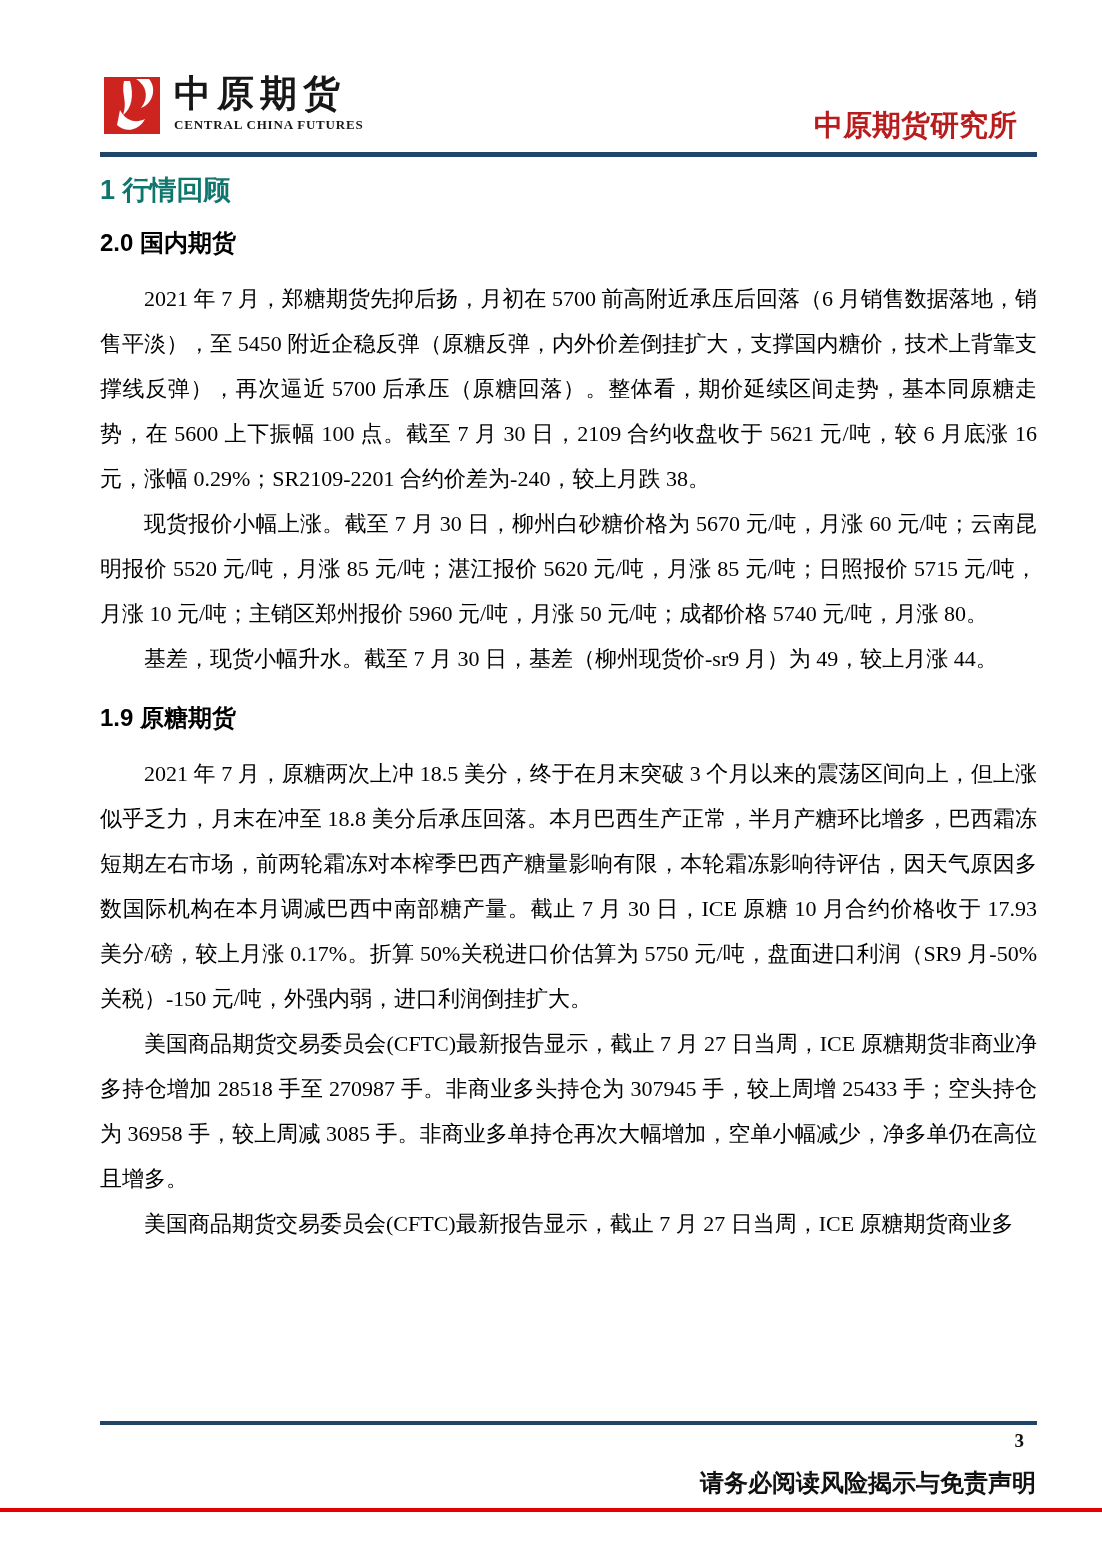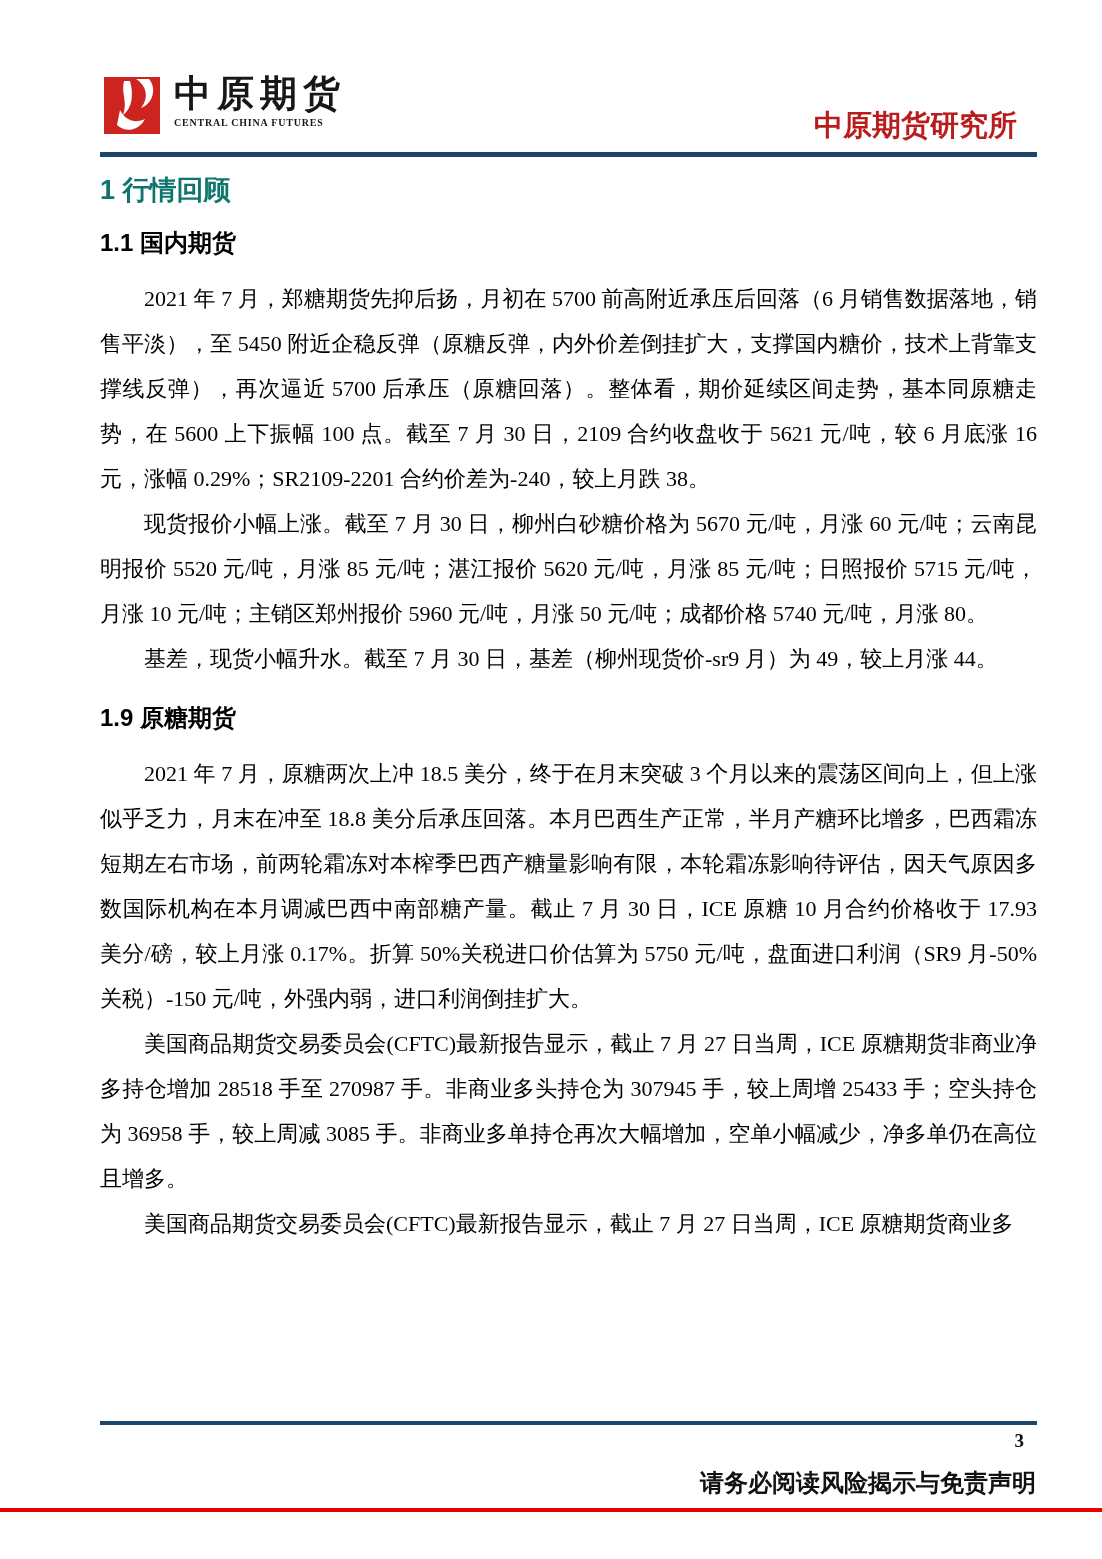--- a/index.html
+++ b/index.html
@@ -18,21 +18,21 @@
   }
   .logo{position:absolute;left:4px;top:74px;display:flex;align-items:flex-start;gap:12px;}
   .logo-mark{display:block;}
   .logo-text{display:flex;flex-direction:column;}
   .logo-cn{
     font-family:"Liberation Serif", serif;
     font-weight:bold;font-size:37px;line-height:40px;letter-spacing:6px;color:#171717;
   }
   .logo-en{
     font-family:"Liberation Serif", serif;
-    font-weight:bold;font-size:10px;letter-spacing:0.8px;color:#171717;margin-top:3px;white-space:nowrap;
+    font-weight:bold;font-size:13px;letter-spacing:0.8px;color:#171717;margin-top:3px;white-space:nowrap;
   }
   .institute{
     position:absolute;right:20px;bottom:6px;
     font-family:"Liberation Sans", sans-serif;
     font-weight:bold;font-size:29px;color:#b91c1c;white-space:nowrap;
   }
   
   .content{position:absolute;left:100px;top:162px;width:937px;}
   .sec-h1{
     font-family:Liberation Sans, sans-serif;
@@ -82,21 +82,21 @@
         <div class="logo-cn">中原期货</div>
         <div class="logo-en">CENTRAL CHINA FUTURES</div>
       </div>
     </div>
     <div class="institute">中原期货研究所</div>
   </header>
 
   <main class="content">
     <h1 class="sec-h1">1 行情回顾</h1>
 
-    <h2 class="sec-h2">1.1 国内期货</h2>
+    <h2 class="sec-h2">2.0 国内期货</h2>
     <p>2021 年 7 月，郑糖期货先抑后扬，月初在 5700 前高附近承压后回落（6 月销售数据落地，销售平淡），至 5450 附近企稳反弹（原糖反弹，内外价差倒挂扩大，支撑国内糖价，技术上背靠支撑线反弹），再次逼近 5700 后承压（原糖回落）。整体看，期价延续区间走势，基本同原糖走势，在 5600 上下振幅 100 点。截至 7 月 30 日，2109 合约收盘收于 5621 元/吨，较 6 月底涨 16 元，涨幅 0.29%；SR2109-2201 合约价差为-240，较上月跌 38。</p>
     <p>现货报价小幅上涨。截至 7 月 30 日，柳州白砂糖价格为 5670 元/吨，月涨 60 元/吨；云南昆明报价 5520 元/吨，月涨 85 元/吨；湛江报价 5620 元/吨，月涨 85 元/吨；日照报价 5715 元/吨，月涨 10 元/吨；主销区郑州报价 5960 元/吨，月涨 50 元/吨；成都价格 5740 元/吨，月涨 80。</p>
     <p>基差，现货小幅升水。截至 7 月 30 日，基差（柳州现货价-sr9 月）为 49，较上月涨 44。</p>
 
     <h2 class="sec-h2">1.9 原糖期货</h2>
     <p>2021 年 7 月，原糖两次上冲 18.5 美分，终于在月末突破 3 个月以来的震荡区间向上，但上涨似乎乏力，月末在冲至 18.8 美分后承压回落。本月巴西生产正常，半月产糖环比增多，巴西霜冻短期左右市场，前两轮霜冻对本榨季巴西产糖量影响有限，本轮霜冻影响待评估，因天气原因多数国际机构在本月调减巴西中南部糖产量。截止 7 月 30 日，ICE 原糖 10 月合约价格收于 17.93 美分/磅，较上月涨 0.17%。折算 50%关税进口价估算为 5750 元/吨，盘面进口利润（SR9 月-50%关税）-150 元/吨，外强内弱，进口利润倒挂扩大。</p>
     <p>美国商品期货交易委员会(CFTC)最新报告显示，截止 7 月 27 日当周，ICE 原糖期货非商业净多持仓增加 28518 手至 270987 手。非商业多头持仓为 307945 手，较上周增 25433 手；空头持仓为 36958 手，较上周减 3085 手。非商业多单持仓再次大幅增加，空单小幅减少，净多单仍在高位且增多。</p>
     <p>美国商品期货交易委员会(CFTC)最新报告显示，截止 7 月 27 日当周，ICE 原糖期货商业多</p>
   </main>
 

